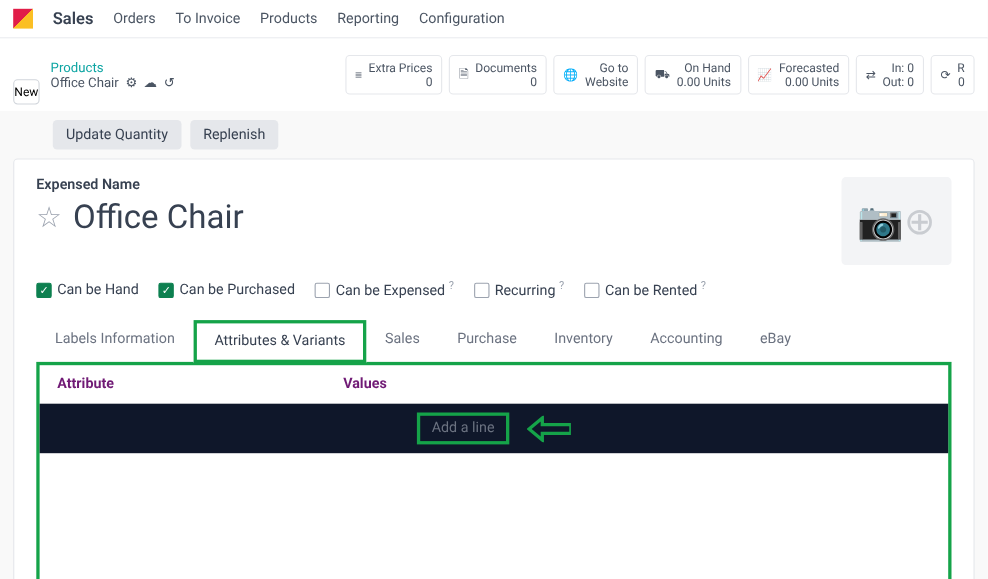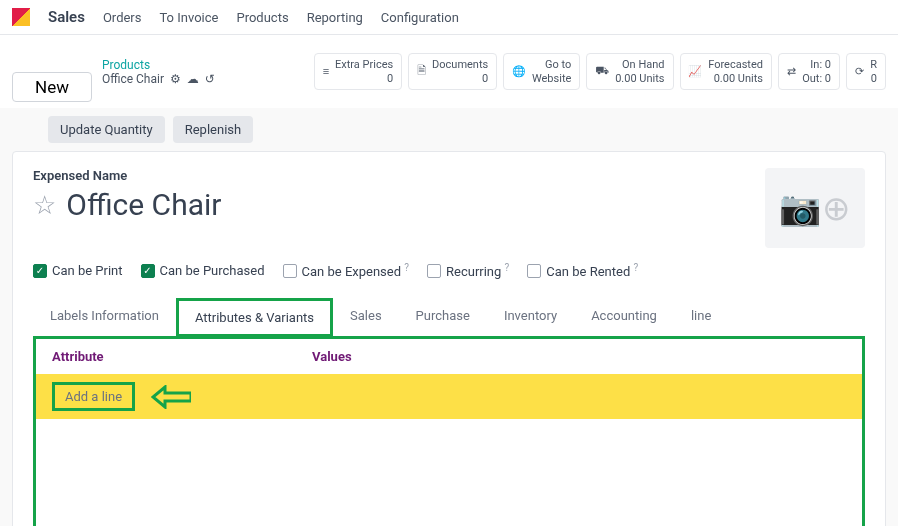--- a/index.html
+++ b/index.html
@@ -2,21 +2,21 @@
 <html><head>
   <meta charset="utf-8">
   <style>
     * { margin:0; padding:0; box-sizing:border-box; font-family:-apple-system,BlinkMacSystemFont,"Segoe UI",Roboto,sans-serif; }
     body { background:#f9f9f9; font-size:13px; color:#374151; width:898px; }
     .topnav { display:flex; align-items:center; gap:18px; padding:8px 12px; background:#fff; border-bottom:1px solid #e5e7eb; }
     .logo { width:18px; height:18px; background:linear-gradient(135deg,#e11d48 50%,#fbbf24 50%); }
     .nav-main { font-weight:600; font-size:15px; color:#374151; }
     .nav-link { color:#4b5563; text-decoration:none; cursor:pointer; }
     .subbar { display:flex; align-items:center; padding:6px 12px; background:#fff; }
-    .btn-new { border:1px solid #d1d5db; padding:4px 22px; border-radius:4px; background:#fff; font-size:17px; cursor:pointer; margin-right:10px;margin-top:31px; }
+    .btn-new { border:1px solid #d1d5db; padding:4px 0; border-radius:4px; background:#fff; font-size:11px; cursor:pointer; margin-right:10px;margin-top:31px; }
     .breadcrumb { display:flex; flex-direction:column; font-size:12px; }
     .breadcrumb .top { color:#0ea5a3; }
     .breadcrumb .bot { display:flex; align-items:center; gap:6px; color:#4b5563; }
     .inline-icon { cursor:pointer; color:#4b5563; }
     .statbar { margin-left:auto; display:flex; gap:6px; }
     .stat { border:1px solid #e5e7eb; border-radius:4px; padding:4px 8px; display:flex; align-items:center; gap:6px; font-size:11px; color:#4b5563; background:#fff; cursor:pointer; }
     .stat .lines { display:flex; flex-direction:column; line-height:1.2;align-items:flex-end; }
     .actionbar { padding:8px 12px; display:flex; gap:8px;margin-left:36px; }
     .btn-gray { background:#e5e7eb; border:none; padding:6px 12px; border-radius:4px; font-size:13px; color:#374151; cursor:pointer; }
     .form { margin:0 12px 12px; background:#fff; border:1px solid #e5e7eb; border-radius:4px; padding:16px 20px; }
@@ -32,21 +32,21 @@
     .box { width:14px; height:14px; border:1.5px solid #9ca3af; border-radius:2px; display:inline-flex; align-items:center; justify-content:center; }
     .box.checked { background:#0d8050; border-color:#0d8050; color:#fff; font-size:10px; }
     .qmark { color:#9ca3af; font-size:10px; vertical-align:super; }
     .tabs { display:flex; border-bottom:1px solid #e5e7eb; margin-top:18px; gap:0; }
     .tab { padding:9px 16px; color:#6b7280; cursor:pointer; border:1px solid transparent; border-bottom:none; position:relative; top:1px; }
     .tab.active { border:1px solid #e5e7eb; border-bottom-color:#fff; color:#374151; background:#fff; }
     .hl-green { border:3px solid #15a349 !important; }
     .tabcontent { border:3px solid #15a349; border-top:3px solid #15a349; padding:0; margin-top:-1px; }
     .tablehead { display:flex; padding:10px 16px; font-weight:700; color:#701a75; }
     .th-attr { width:260px; }
-    .addrow { background:#fde047; padding:8px 16px; display:flex; align-items:center; gap:16px; }
+    .addrow { background:#0f172a; padding:8px 16px; display:flex; align-items:center; gap:16px;justify-content:center; }
     .addline { border:3px solid #15a349; padding:4px 10px; color:#6b7280; cursor:pointer; background:transparent; }
     .arrow { color:#15a349; }
     .tc-body { height:120px; }
     .warning { padding:14px 16px; color:#9ca3af; font-size:12.5px; border-top:1px solid #f3f4f6; }
   </style>
 </head>
 <body>
 
 <div class="topnav">
   <div class="logo"></div>
@@ -137,21 +137,21 @@
       </div>
     </div>
     <div class="imgplace">
       <span>📷⊕</span>
     </div>
   </div>
 
   <div class="checks">
     <label class="chk">
         <span class="box checked">✓</span>
-        <span>Can be Print</span>
+        <span>Can be Hand</span>
       </label>
     <label class="chk">
         <span class="box checked">✓</span>
         <span>Can be Purchased</span>
       </label>
     <label class="chk">
         <span class="box"></span>
         <span><span>Can be Expensed</span> <span class="qmark">?</span></span>
       </label>
     <label class="chk">
@@ -164,21 +164,21 @@
       </label>
   </div>
 
   <div class="tabs">
     <div class="tab">Labels Information</div>
     <div class="tab active hl-green">Attributes &amp; Variants</div>
     <div class="tab">Sales</div>
     <div class="tab">Purchase</div>
     <div class="tab">Inventory</div>
     <div class="tab">Accounting</div>
-    <div class="tab">line</div>
+    <div class="tab">eBay</div>
   </div>
 
   <div class="tabcontent">
     <div class="tablehead">
       <div class="th-attr">Attribute</div>
       <div>Values</div>
     </div>
     <div class="addrow">
       <span class="addline">Add a line</span>
       <svg class="arrow" width="40" height="24" viewBox="0 0 40 24">

